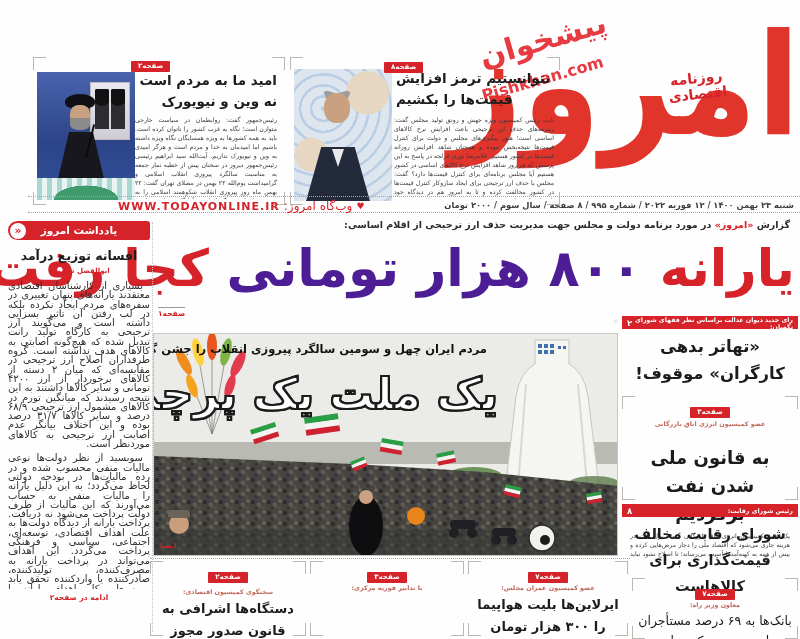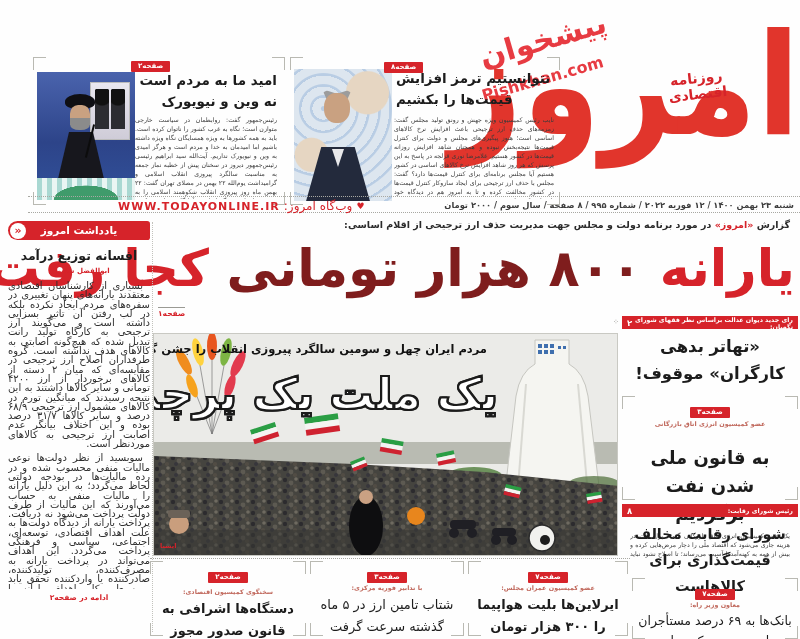--- a/index.html
+++ b/index.html
@@ -103,21 +103,21 @@
     </div>
   </div>
 
   <div class="abs" style="left:140px;top:219px;width:650px;text-align:right;font-size:9.5px;font-weight:bold;color:#2b2b2b;">
     <span>گزارش</span>
     <span style="color:#d6232a;">«امروز»</span>
     <span>در مورد برنامه دولت و مجلس جهت مدیریت حذف ارز ترجیحی از اقلام اساسی:</span>
   </div>
   <div class="abs" style="left:135px;top:228px;width:660px;text-align:center;font-size:51px;font-weight:900;line-height:82px;white-space:nowrap;">
     <span style="color:#d6232a;">یارانه</span>
-    <span style="color:#7f1d1d;">۸۰۰ هزار تومانی</span>
+    <span style="color:#4c1d95;">۸۰۰ هزار تومانی</span>
     <span style="color:#d6232a;">کجا رفت؟</span>
   </div>
   <div class="abs" style="left:158px;top:307px;font-size:7.5px;font-weight:bold;color:#d6232a;border-top:1px solid #9a9a94;padding-top:1px;">صفحه۱</div>
 
   <div class="abs" style="left:8px;top:221px;width:142px;height:414px;">
     <div style="position:relative;height:19px;background:#d6232a;border-radius:10px 3px 3px 10px;color:#fff;font-size:10.5px;font-weight:bold;text-align:center;line-height:19px;">
       <span>یادداشت امروز</span>
       <span style="position:absolute;left:2px;top:1.5px;width:16px;height:16px;background:#fff;border-radius:50%;color:#d6232a;font-size:11px;line-height:15px;text-align:center;font-weight:900;">«</span>
     </div>
     <div style="margin-top:8px;text-align:center;font-size:12.5px;font-weight:900;">افسانه توزیع درآمد</div>
@@ -275,21 +275,20 @@
   </div>
 
   <div class="abs bracket" style="left:468px;top:561px;width:160px;height:75px;padding-top:3px;text-align:center;">
     <span class="pbadge">صفحه۷</span>
     <div class="kick" style="margin-top:1px;">عضو کمیسیون عمران مجلس:</div>
     <div style="margin-top:2px;font-size:13px;font-weight:900;line-height:1.7;padding:0 6px;">ایرلاین‌ها بلیت هواپیما را ۳۰۰ هزار تومان گران کردند</div>
   </div>
   <div class="abs bracket" style="left:310px;top:561px;width:154px;height:75px;padding-top:3px;text-align:center;">
     <span class="pbadge">صفحه۳</span>
     <div class="kick" style="margin-top:1px;">با تدابیر فوریه مرکزی:</div>
-    <div style="margin-top:2px;font-size:13px;font-weight:500;line-height:1.7;padding:0 8px;">شتاب تامین ارز در ۵ ماه گذشته سرعت گرفت</div>
   </div>
   <div class="abs bracket" style="left:150px;top:561px;width:156px;height:75px;padding-top:3px;text-align:center;">
     <span class="pbadge">صفحه۲</span>
     <div class="kick" style="margin-top:5px;">سخنگوی کمیسیون اقتصادی:</div>
     <div style="margin-top:2px;font-size:13px;font-weight:900;line-height:1.7;padding:0 4px;">دستگاه‌ها اشرافی به قانون صدور مجوز کسب‌وکار ندارند</div>
   </div>
 
 </div>
 
 </body></html>

